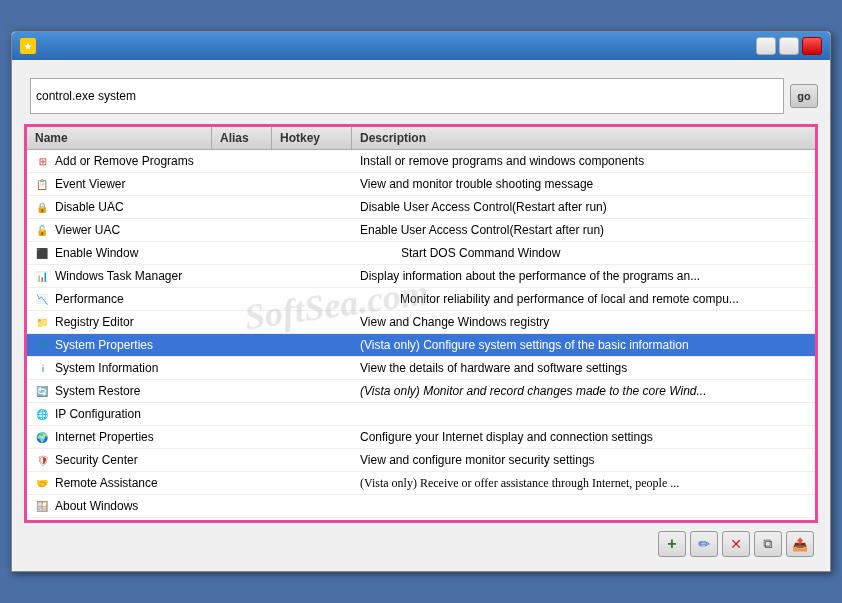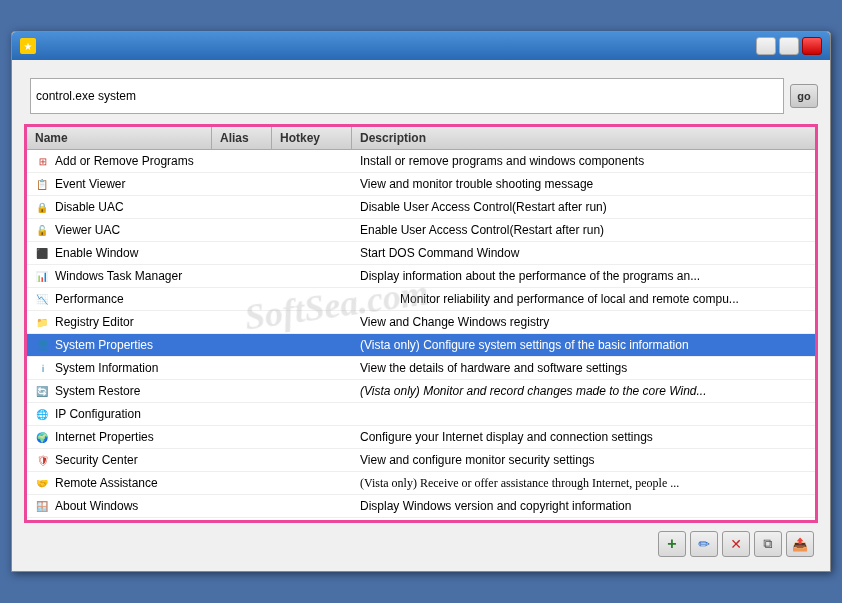--- a/index.html
+++ b/index.html
@@ -270,21 +270,21 @@
     <div class="td"></div>
     <div class="td" style="overflow:hidden;text-overflow:ellipsis;white-space:nowrap;">Enable User Access Control(Restart after run)</div>
   </div>
             <div class="table-row">
     <div class="td">
       <span class="row-icon" style="color:#7f8c8d">⬛</span>
       <span>Enable Window</span>
     </div>
     <div class="td"></div>
     <div class="td"></div>
-    <div class="td" style="overflow:hidden;text-overflow:ellipsis;white-space:nowrap;">Start DOS Command Window</div>
+    <div class="td" style="overflow:hidden;text-overflow:ellipsis;white-space:nowrap;margin-left:41px;">Start DOS Command Window</div>
   </div>
             <div class="table-row">
     <div class="td">
       <span class="row-icon" style="color:#2c3e50">📊</span>
       <span>Windows Task Manager</span>
     </div>
     <div class="td"></div>
     <div class="td"></div>
     <div class="td" style="overflow:hidden;text-overflow:ellipsis;white-space:nowrap;">Display information about the performance of the programs an...</div>
   </div>
@@ -368,21 +368,20 @@
     <div class="td"></div>
     <div class="td" style="overflow:hidden;text-overflow:ellipsis;white-space:nowrap;font-family:Liberation Serif, serif;">(Vista only) Receive or offer assistance through Internet, people ...</div>
   </div>
             <div class="table-row">
     <div class="td">
       <span class="row-icon" style="color:#cc3300">🪟</span>
       <span>About Windows</span>
     </div>
     <div class="td"></div>
     <div class="td"></div>
-    <div class="td" style="overflow:hidden;text-overflow:ellipsis;white-space:nowrap;">Display Windows version and copyright information</div>
   </div>
             <div class="table-row">
     <div class="td">
       
       
     </div>
     <div class="td"></div>
     <div class="td"></div>
     <div class="td" style="overflow:hidden;text-overflow:ellipsis;white-space:nowrap;">View and configure system component</div>
   </div>

